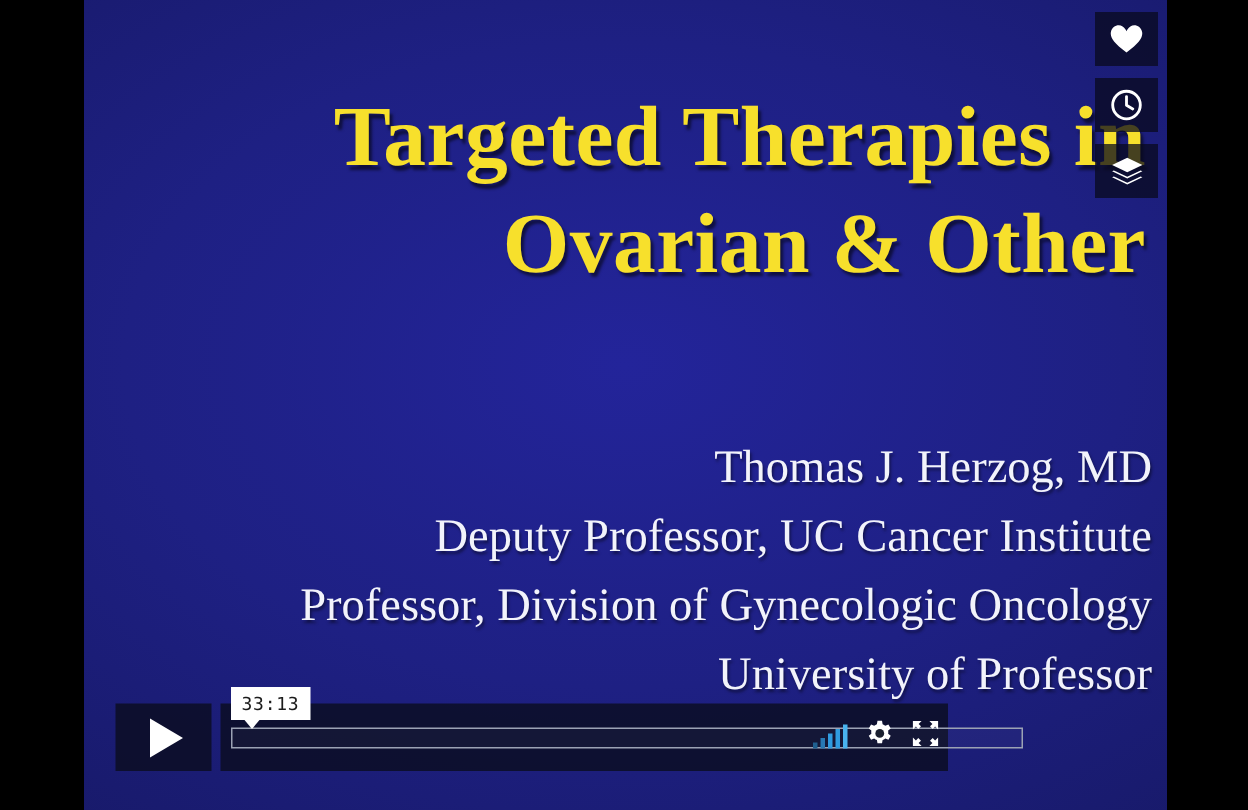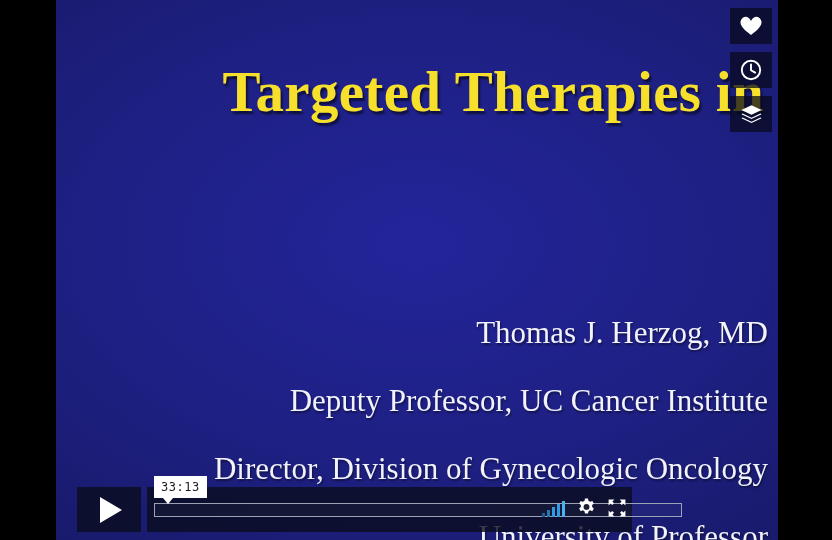--- a/index.html
+++ b/index.html
@@ -68,21 +68,21 @@
     left: 0;
     right: 0;
     padding: 0 10px;
     font-family: "Liberation Serif", "DejaVu Serif", serif;
     font-weight: normal;
     font-size: 31px;
     line-height: 46px;
     color: #f2f3fb;
     text-shadow: 1px 2px 2px rgba(0,0,0,0.45);
   }
-  #slide-subtitle .sline { display: block; white-space: nowrap; margin-top: 22px; }
+  #slide-subtitle .sline { display: block; white-space: nowrap; }
 
   
   #overlay-actions {
     position: absolute;
     top: 8px;
     right: 6px;
     width: 42px;
     display: flex;
     flex-direction: column;
     gap: 8px;
@@ -96,21 +96,21 @@
     align-items: center;
     justify-content: center;
     cursor: pointer;
   }
   .overlay-btn svg { display: block; }
 
   
   #controls {
     position: absolute;
     left: 0;
-    bottom: 0;
+    bottom: 18px;
     width: 584px;
     height: 62px;
     z-index: 8;
   }
 
   #play-button {
     position: absolute;
     left: 21px;
     top: 9px;
     width: 64px;
@@ -225,26 +225,27 @@
 
   <div id="letterbox-left"></div>
   <div id="letterbox-right"></div>
 
   <div id="video-stage">
 
     <div id="slide">
 
       <div id="slide-title">
         <span class="tline">Targeted Therapies in</span>
+        <span class="tline">Ovarian &amp; Other</span>
       </div>
 
       <div id="slide-subtitle">
         <span class="sline">Thomas J. Herzog, MD</span>
         <span class="sline">Deputy Professor, UC Cancer Institute</span>
-        <span class="sline">Director, Division of Gynecologic Oncology</span>
+        <span class="sline">Professor, Division of Gynecologic Oncology</span>
         <span class="sline">University of Professor</span>
       </div>
 
     </div>
 
     <div id="overlay-actions">
 
       <div class="overlay-btn">
         <span>
           <svg width="22" height="20" viewBox="0 0 22 20" aria-hidden="true">

